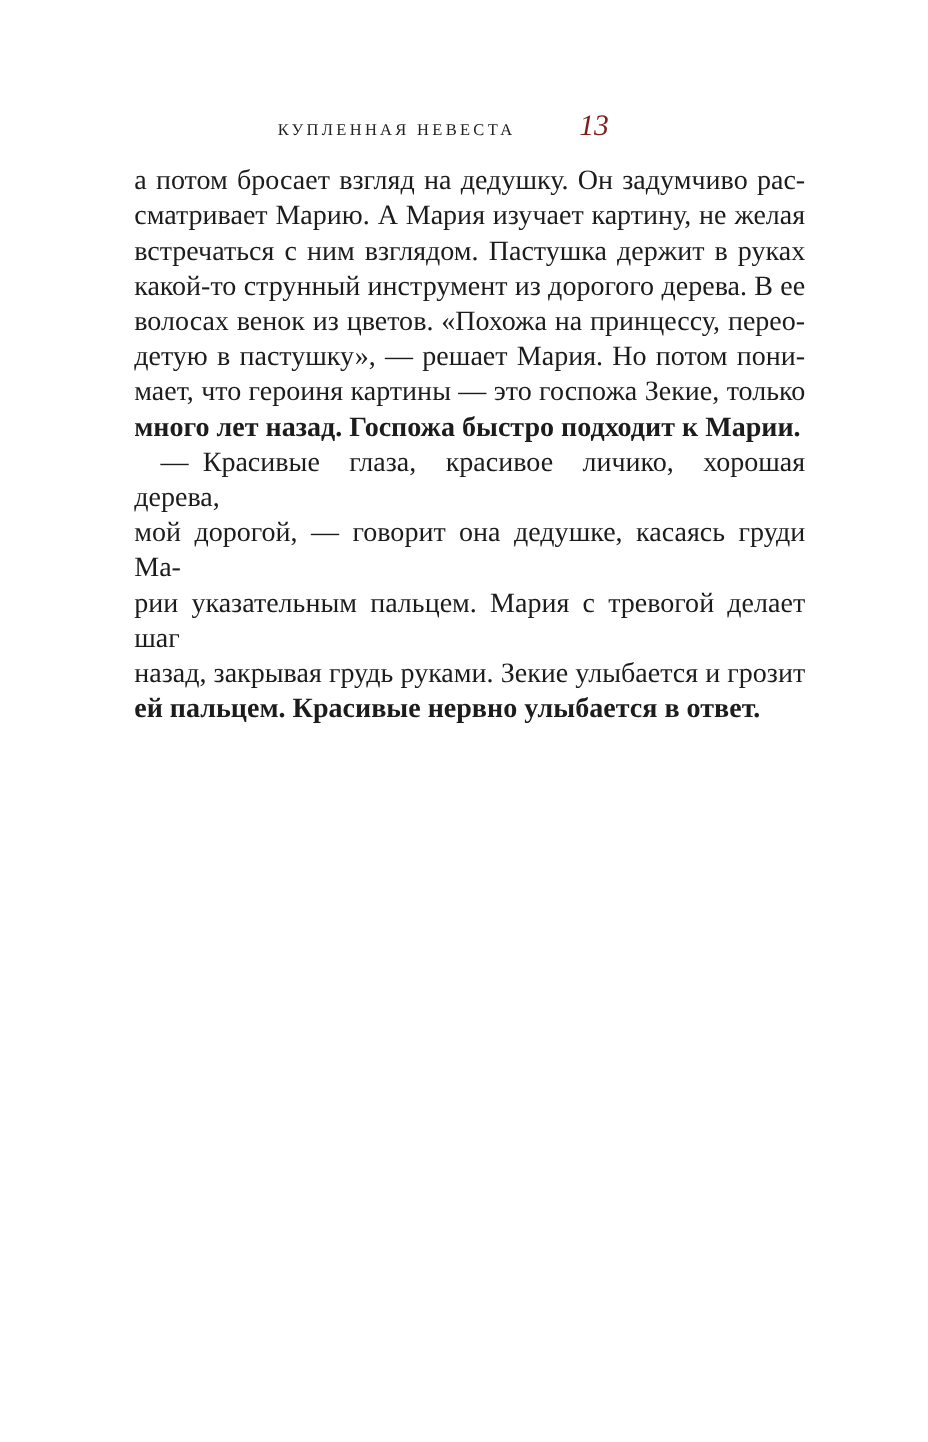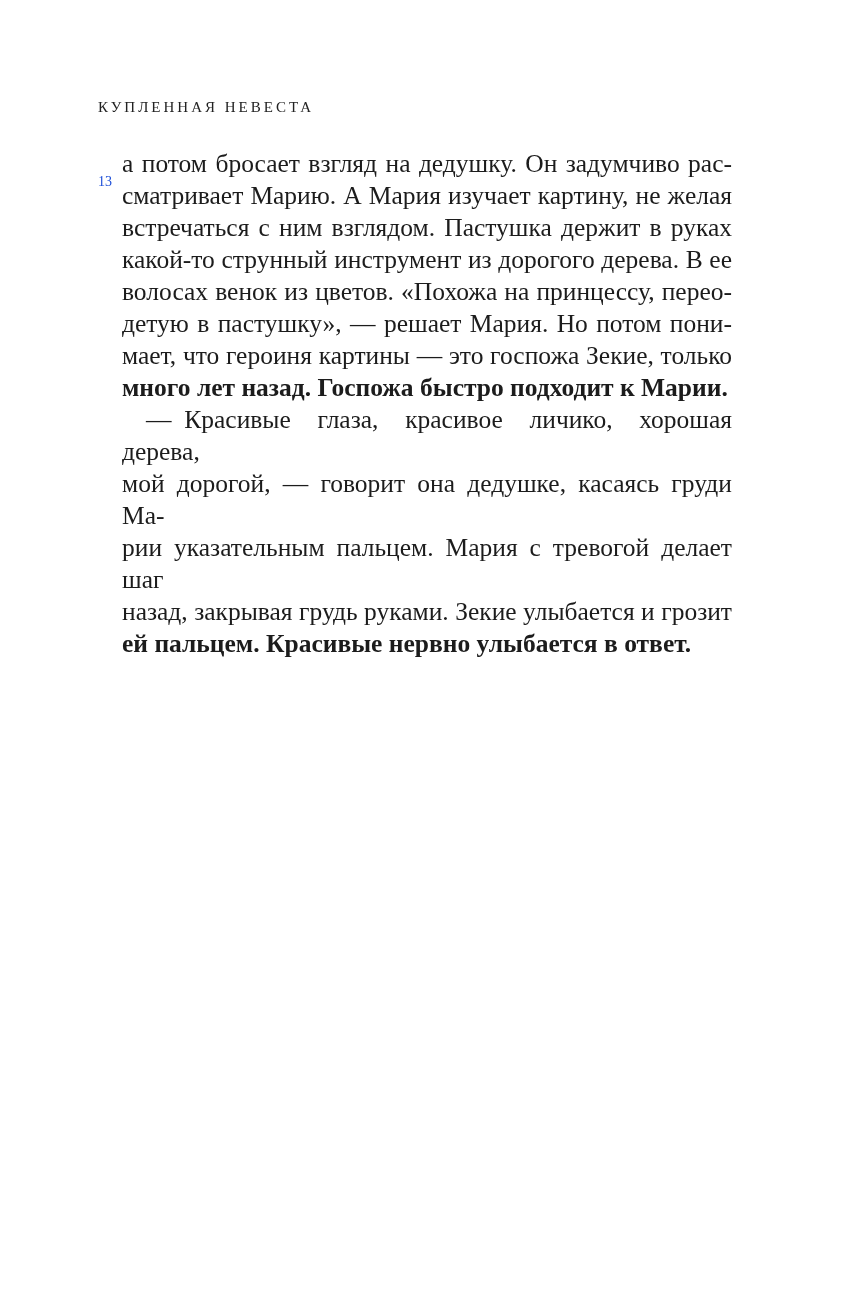--- a/index.html
+++ b/index.html
@@ -20,30 +20,30 @@
   .running-head {
     position: absolute;
     top: 99px;
     left: 98px;
     width: 610px;
     display: flex;
     justify-content: center;
     align-items: baseline;
     gap: 58px;
     white-space: nowrap;
-    flex-direction: column;
   }
   .running-title {
     font-size: 15px;
     letter-spacing: 3px;
     color: #222222;
   }
   .page-number {
-    font-size: 14px;
-    color: #1d4ed8;
+    font-size: 27px;
+    font-style: italic;
+    color: #7f1d1d;
   }
   .body-text {
     position: absolute;
     top: 148px;
     left: 98px;
     width: 610px;
     font-size: 25.5px;
     line-height: 32px;
     color: #1c1c1c;
     margin-left: 24px;

